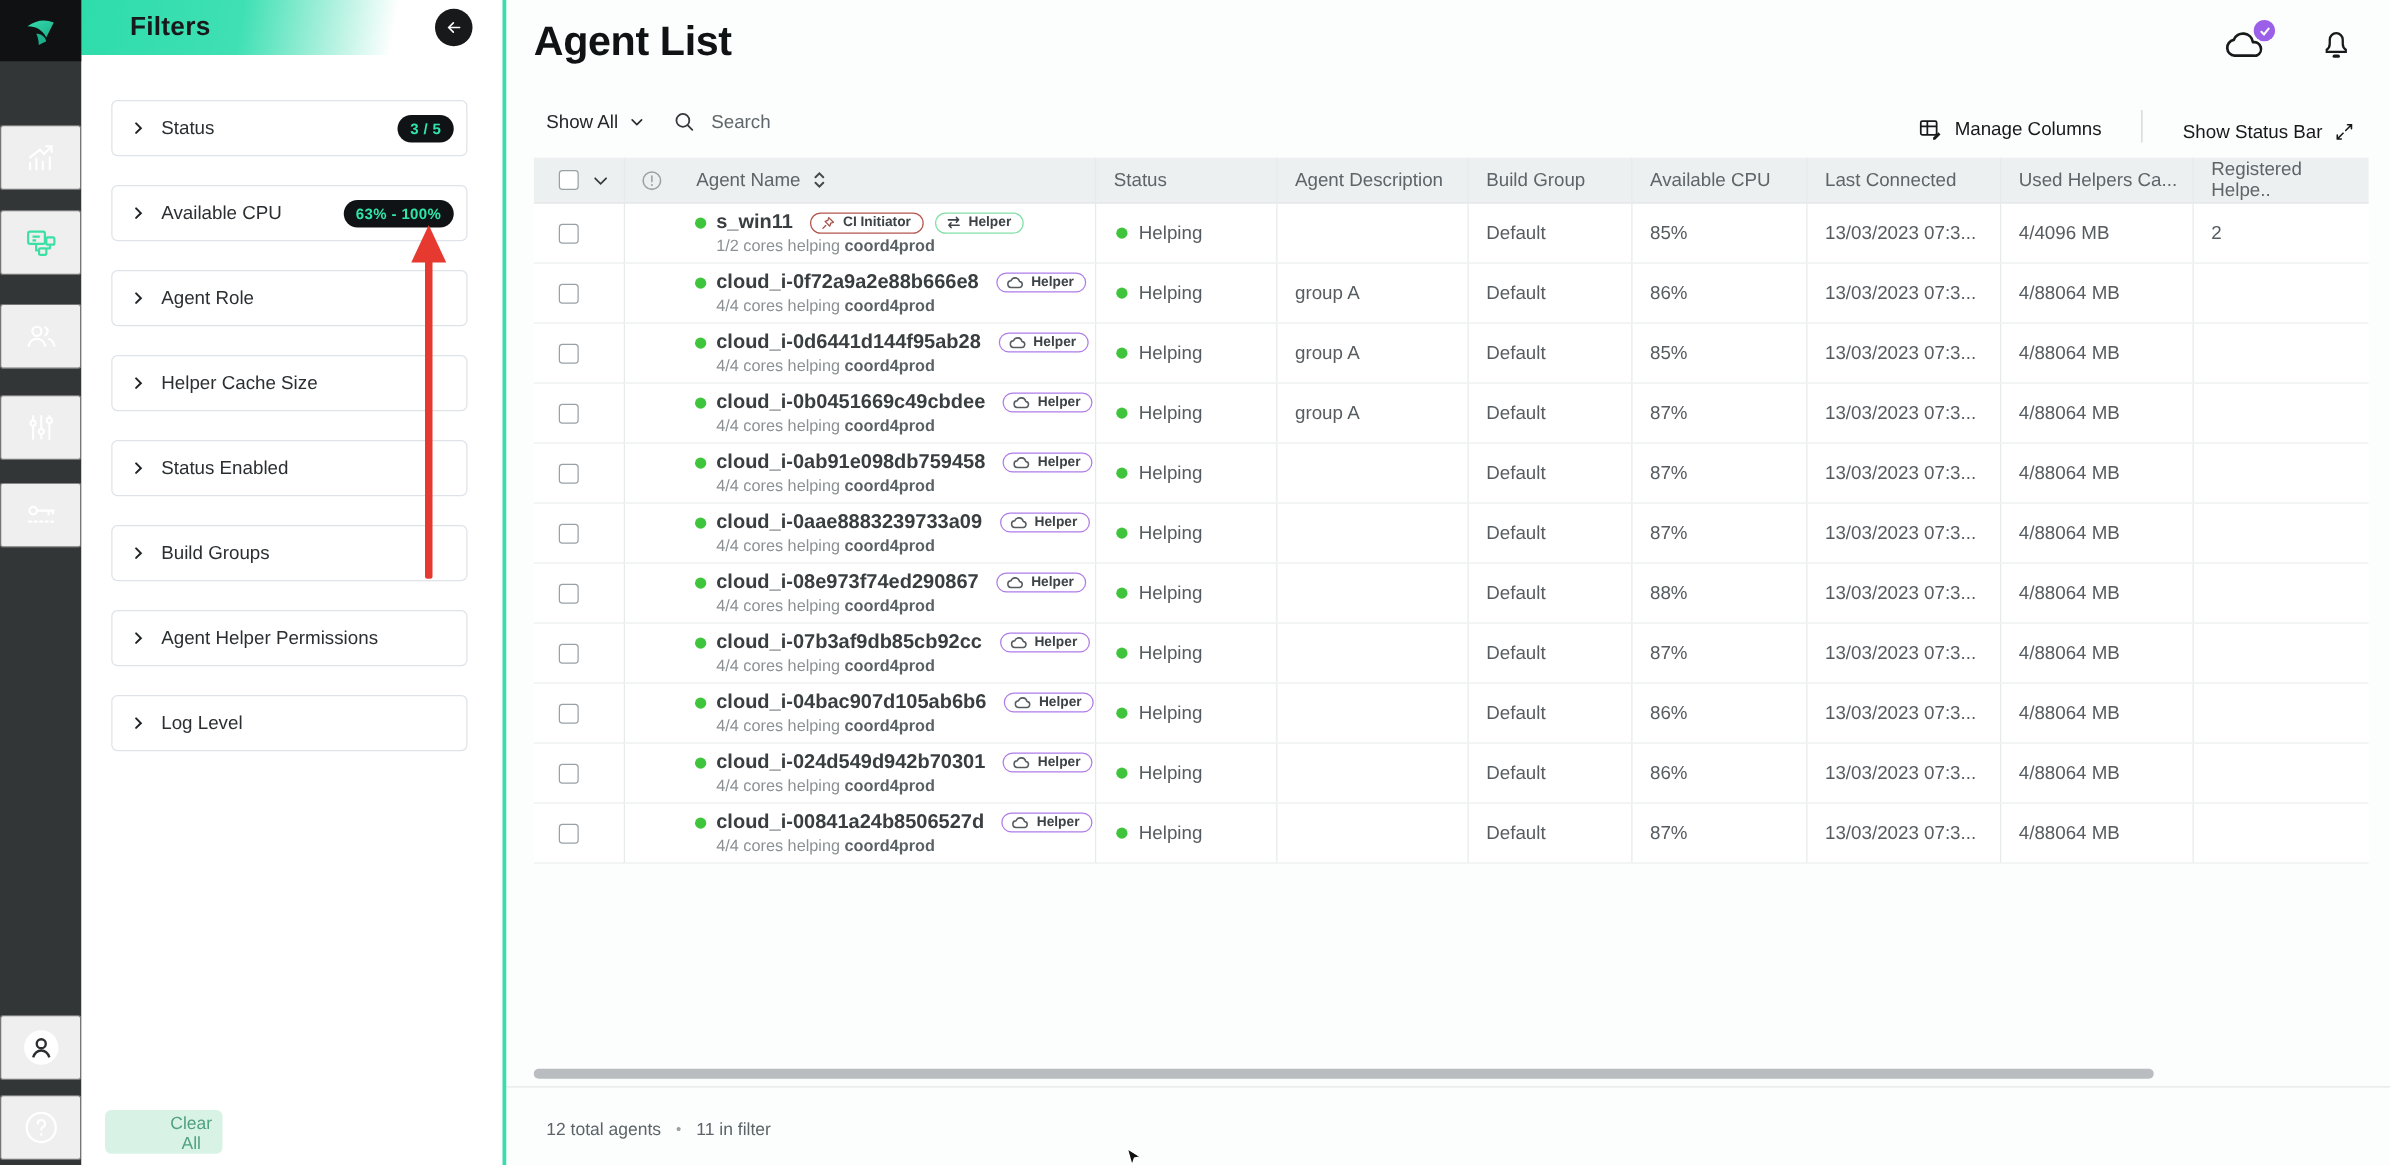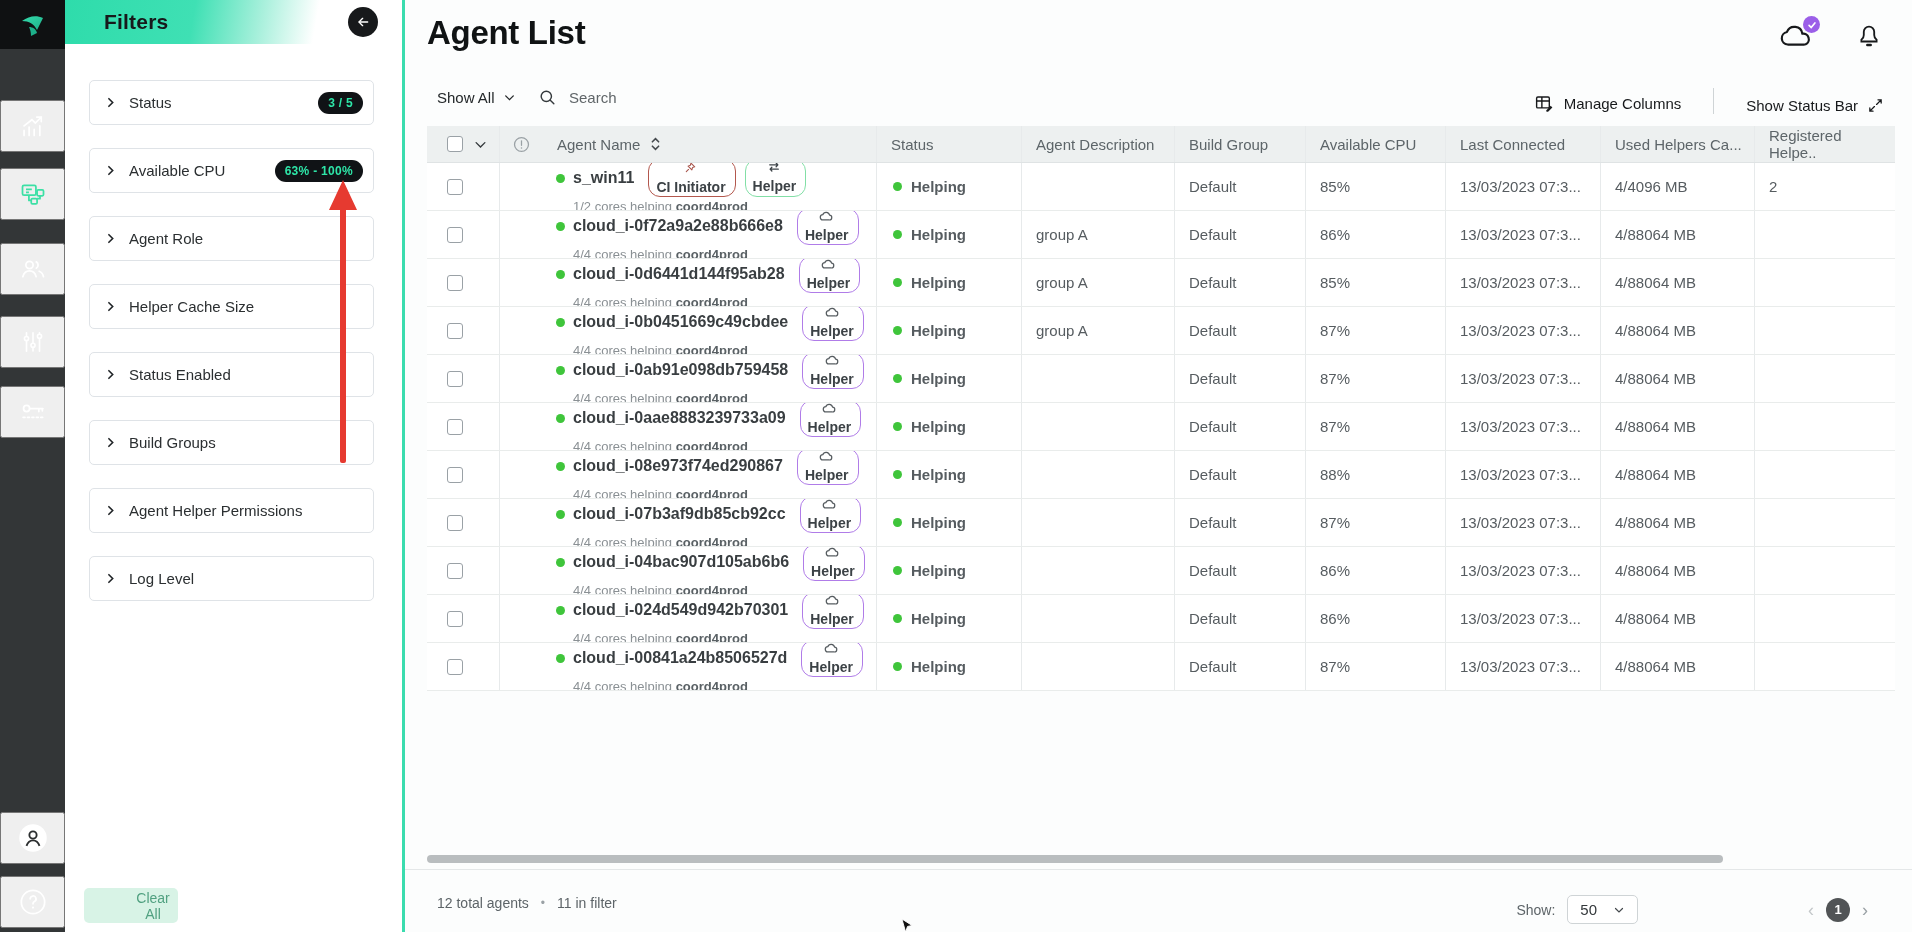--- a/index.html
+++ b/index.html
@@ -62,28 +62,28 @@
   .c { display:flex; align-items:center; font-size:15px; color:#565c60; padding-left:14px; overflow:hidden; white-space:nowrap; }
   .bl { border-left:1px solid #e7eaeb; }
   .br { border-right:1px solid #e7eaeb; }
   .c-select { padding-left:20px; gap:10px; }
   .c-alert { justify-content:center; padding-left:0; }
   .c-name { flex-direction:column; align-items:flex-start; justify-content:center; padding-left:13px; }
   .name-line { display:flex; align-items:center; gap:8px; }
   .gdot { width:9px; height:9px; border-radius:50%; background:#3fc53b; flex:0 0 auto; }
   .aname { font-size:16px; font-weight:bold; color:#393e41; }
   .row-badge { display:inline-flex; align-items:center; gap:5px; border:1.5px solid; border-radius:12px;
-    padding:1px 9px 1px 7px; font-size:14px; color:#3c4246; font-weight:bold; margin-left:2px; background:#fff;flex-direction:column; }
+    padding:1px 9px 1px 7px; font-size:11px; color:#3c4246; font-weight:bold; margin-left:2px; background:#fff; }
   .row-badge.ci { border-color:#b3574d; }
   .row-badge.helper-green { border-color:#82dfa6; }
   .row-badge.helper-purple { border-color:#b07ce8; }
   .sub-line { font-size:13px; color:#8a9094; margin-left:17px; margin-top:2px; }
   .sub-line b { color:#5a6165; }
   .cb { width:16px; height:16px; border:1.5px solid #9aa1a6; border-radius:3px; background:#fff; cursor:pointer; flex:0 0 auto; }
-  .c-status { gap:9px; padding-left:16px;font-weight:bold; }
+  .c-status { gap:9px; padding-left:16px; }
 
   
   .hscroll { position:absolute; left:22px; top:855px; width:1296px; height:8px; background:#b9bdbf; border-radius:4px; cursor:grab; }
   .footer { position:absolute; left:0; top:869px; width:1507px; height:63px; border-top:1px solid #e4e7e8;
     display:flex; align-items:flex-start; padding:25px 44px 0 32px; }
   .foot-left { display:flex; align-items:center; gap:12px; font-size:14px; color:#5d6468; }
   .foot-sep { color:#9aa1a5; font-size:12px; }
   .foot-right { margin-left:auto; display:flex; align-items:center; gap:170px; }
   .show-group { display:flex; align-items:center; gap:12px; font-size:14px; color:#5d6468; }
   .page-select { display:flex; align-items:center; gap:16px; border:1px solid #cfd4d6; border-radius:5px; background:#fff;
@@ -698,36 +698,20 @@
   </div>
 
   <div class="hscroll"></div>
 
   <div class="footer">
     <div class="foot-left">
       <span>12 total agents</span>
       <span class="foot-sep">•</span>
       <span>11 in filter</span>
     </div>
-    <div class="foot-right">
-      <div class="show-group">
-        <span>Show:</span>
-        <div class="page-select">
-          <span>50</span>
-          <svg width="12" height="12" viewBox="0 0 24 24" fill="none" stroke="#44494d" stroke-width="2.4" stroke-linecap="round">
-              <path d="M5 9l7 7 7-7"></path>
-            </svg>
-        </div>
-      </div>
-      <div class="pager">
-        <button class="pg-chev">‹</button>
-        <button class="pg-num">1</button>
-        <button class="pg-chev next">›</button>
-      </div>
-    </div>
   </div>
 </main>
 
 <span class="cursor">
   <svg width="15" height="15" viewBox="0 0 16 16">
       <path d="M2 1 L13 8 L8 9 L6 15 Z" fill="#111" stroke="#fff" stroke-width="1"></path>
     </svg>
 </span>
 
 </body></html>

